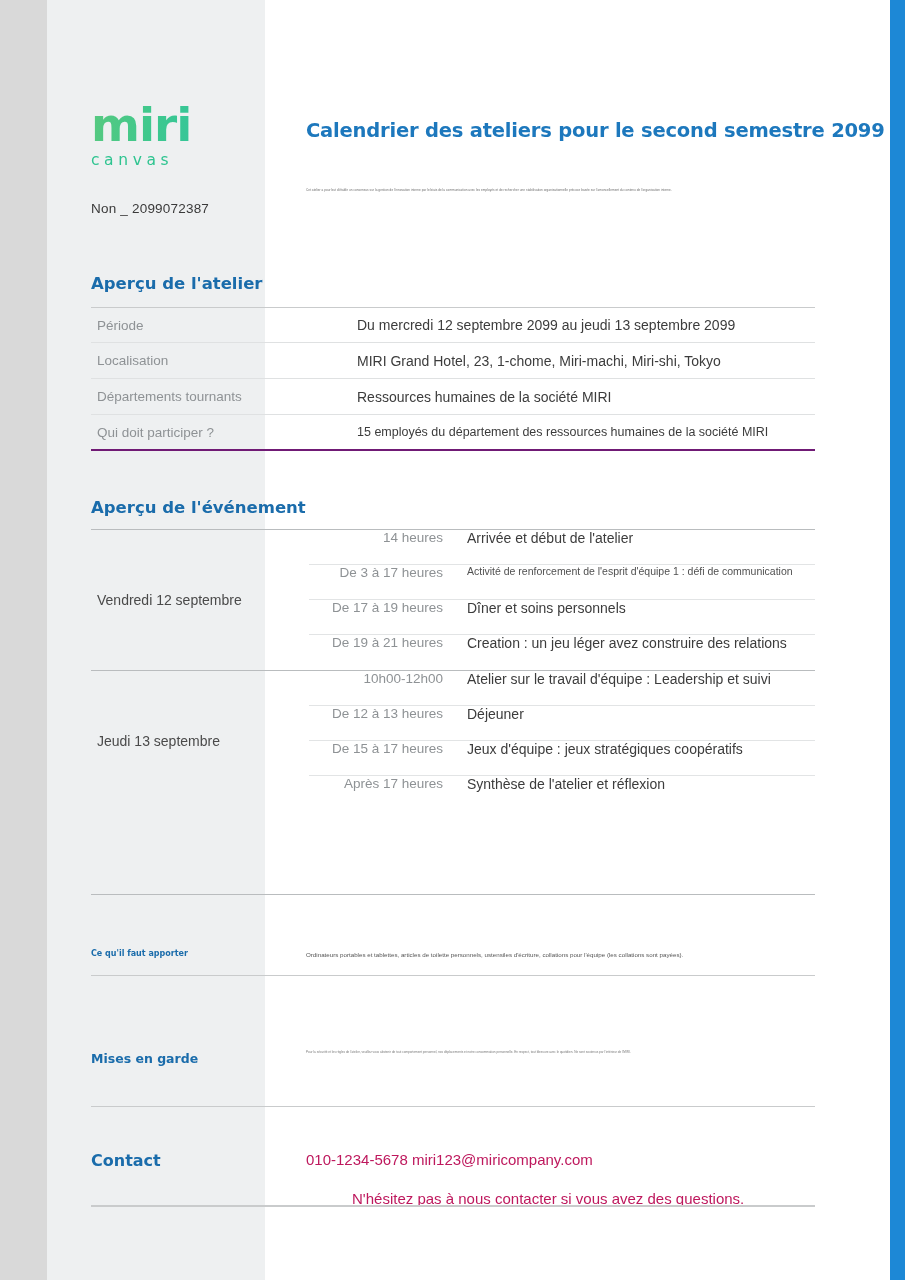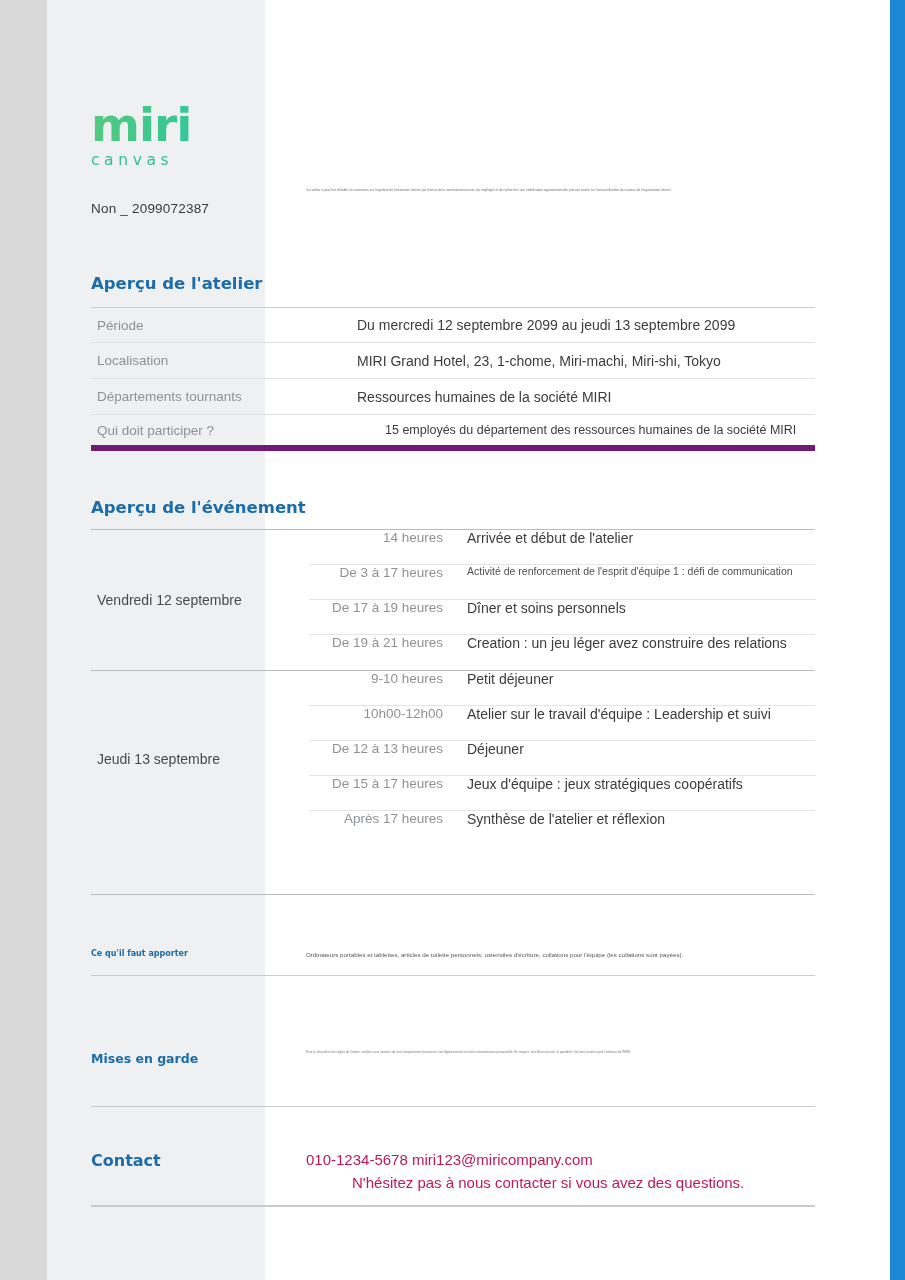--- a/index.html
+++ b/index.html
@@ -94,21 +94,21 @@
   .sec-head.h-contact   { top: 1135px; font-size: 16px; }
 
   
   .ovw { position: absolute; left: 44px; top: 291px; width: 724px; }
   .ovw-row {
     display: flex; align-items: center;
     height: 36px;
     border-bottom: 1px solid #dfe1e2;
   }
   .ovw-row:first-child { border-top: 1px solid #c9cbcc; }
-  .ovw-row:last-child  { border-bottom: 6px solid #701a75; gap: 28px; }
+  .ovw-row:last-child  { border-bottom: 2px solid #701a75; }
   .ovw-k {
     width: 218px; flex: 0 0 218px;
     font-size: 13.5px; color: #8e9295;
     padding-left: 6px;
   }
   .ovw-v {
     flex: 1;
     font-size: 14px; color: #3c3c3c;
     padding-left: 48px;
   }
@@ -163,39 +163,40 @@
   .warn-rule { position: absolute; left: 44px; top: 1090px; width: 724px; height: 1px; background: #c9cbcc; }
 
   .contact-lines {
     position: absolute; left: 259px; top: 1133px;
     width: 500px;
   }
   .contact-lines .cl {
     font-size: 15px; color: #be185d;
     line-height: 1.52;
   }
-  .contact-lines .cl.indent { padding-left: 46px; }
+  .contact-lines .cl.indent { padding-left: 46px; margin-top: 16px; }
   .contact-rule { position: absolute; left: 44px; top: 1189px; width: 724px; height: 1.5px; background: #c9cbcc; }
 </style>
 </head>
 <body>
 
 <div id="page">
 
   <div class="left-gutter"></div>
   <div class="side-col"></div>
   <div class="blue-rail"></div>
 
   <div class="content">
 
     <div class="logo-wrap">
       <div class="logo-main">miri</div>
       <div class="logo-sub">canvas</div>
     </div>
     <div class="doc-no">Non _ 2099072387</div>
+    <div class="doc-title">Calendrier des ateliers pour le second semestre 2099</div>
     <div class="doc-lede">Cet atelier a pour but d'établir un consensus sur la gestion de l'innovation interne par le biais de la communication avec les employés et de rechercher une stabilisation organisationnelle précoce basée sur l'amoncellement du contenu de l'organisation interne.</div>
 
     <div class="sec-head h-atelier">Aperçu de l'atelier</div>
     <div class="ovw">
       <div class="ovw-row">
         <div class="ovw-k">Période</div>
         <div class="ovw-v">Du mercredi 12 septembre 2099 au jeudi 13 septembre 2099</div>
       </div>
       <div class="ovw-row">
         <div class="ovw-k">Localisation</div>
@@ -233,24 +234,20 @@
           <div class="evt-row">
             <div class="evt-time">De 19 à 21 heures</div>
             <div class="evt-act">Creation : un jeu léger avez construire des relations</div>
           </div>
         </div>
       </div>
 
       <div class="evt-group">
         <div class="evt-day">Jeudi 13 septembre</div>
         <div class="evt-rows">
-          <div class="evt-row">
-            <div class="evt-time">9-10 heures</div>
-            <div class="evt-act">Petit déjeuner</div>
-          </div>
           <div class="evt-row">
             <div class="evt-time">10h00-12h00</div>
             <div class="evt-act">Atelier sur le travail d'équipe : Leadership et suivi</div>
           </div>
           <div class="evt-row">
             <div class="evt-time">De 12 à 13 heures</div>
             <div class="evt-act">Déjeuner</div>
           </div>
           <div class="evt-row">
             <div class="evt-time">De 15 à 17 heures</div>

